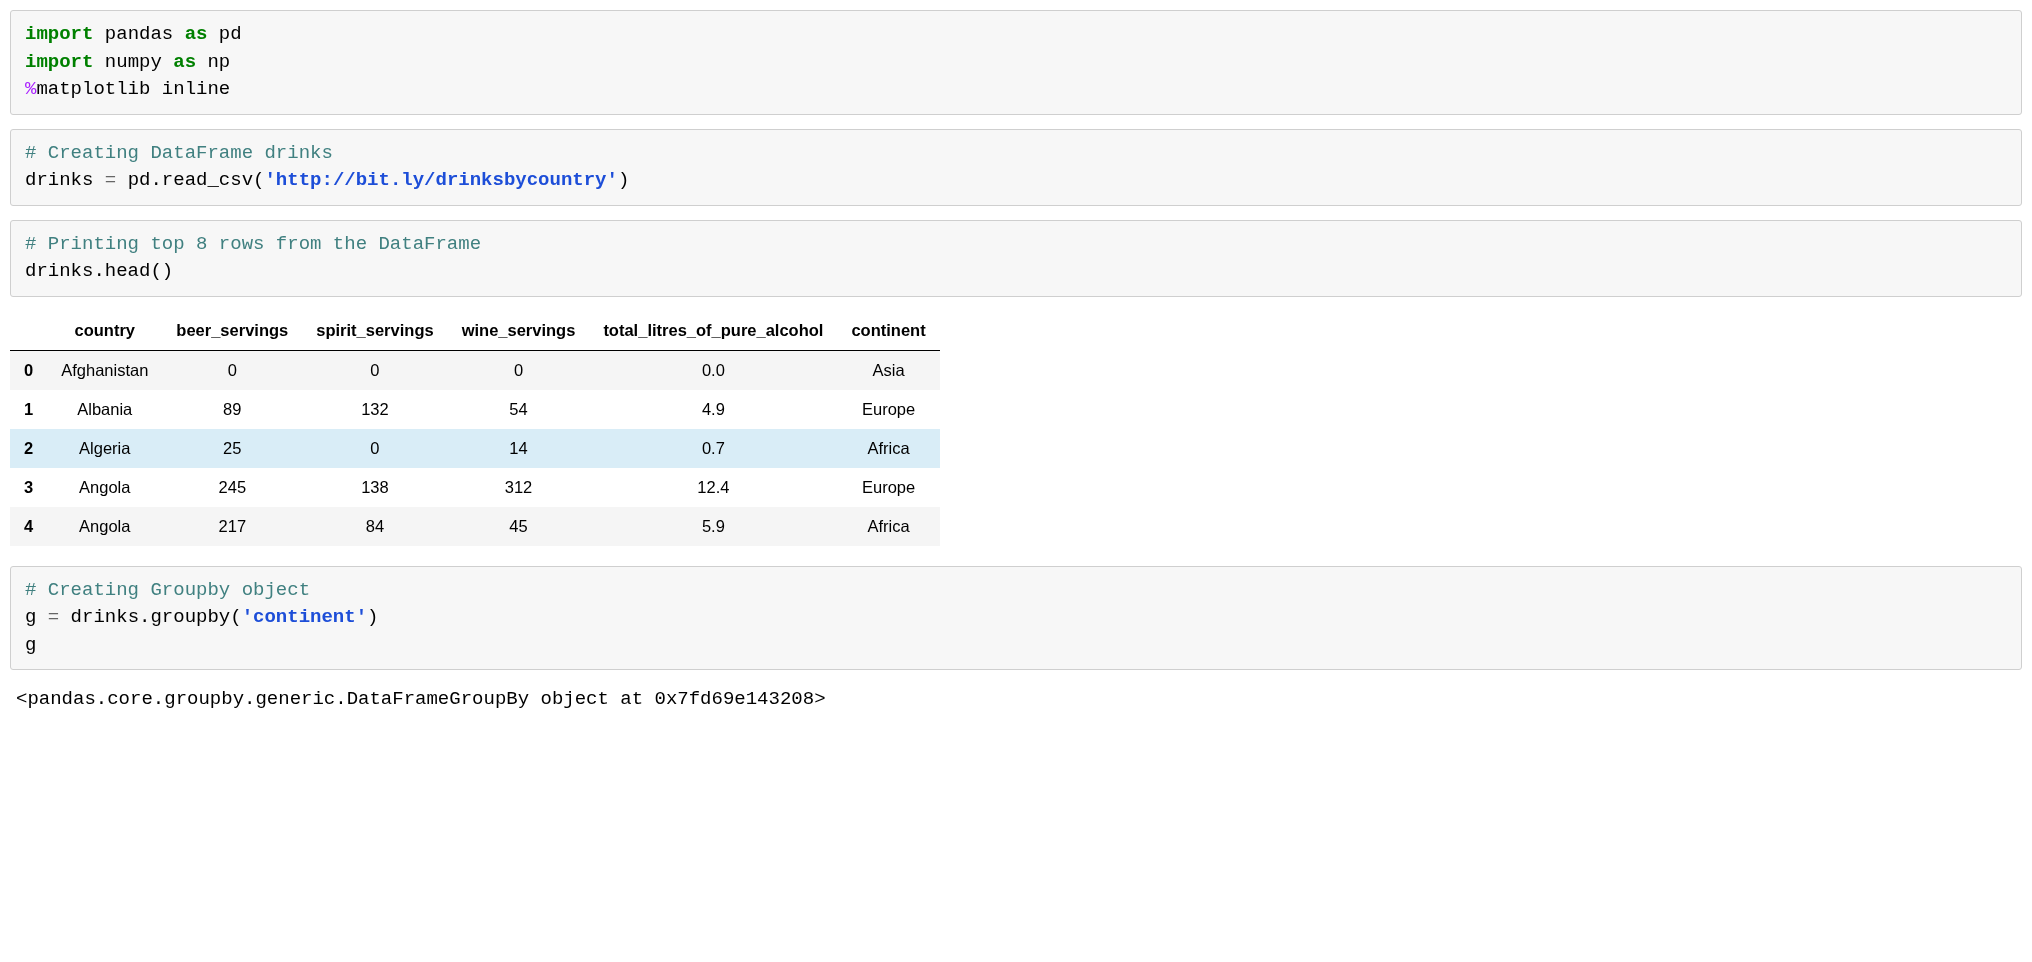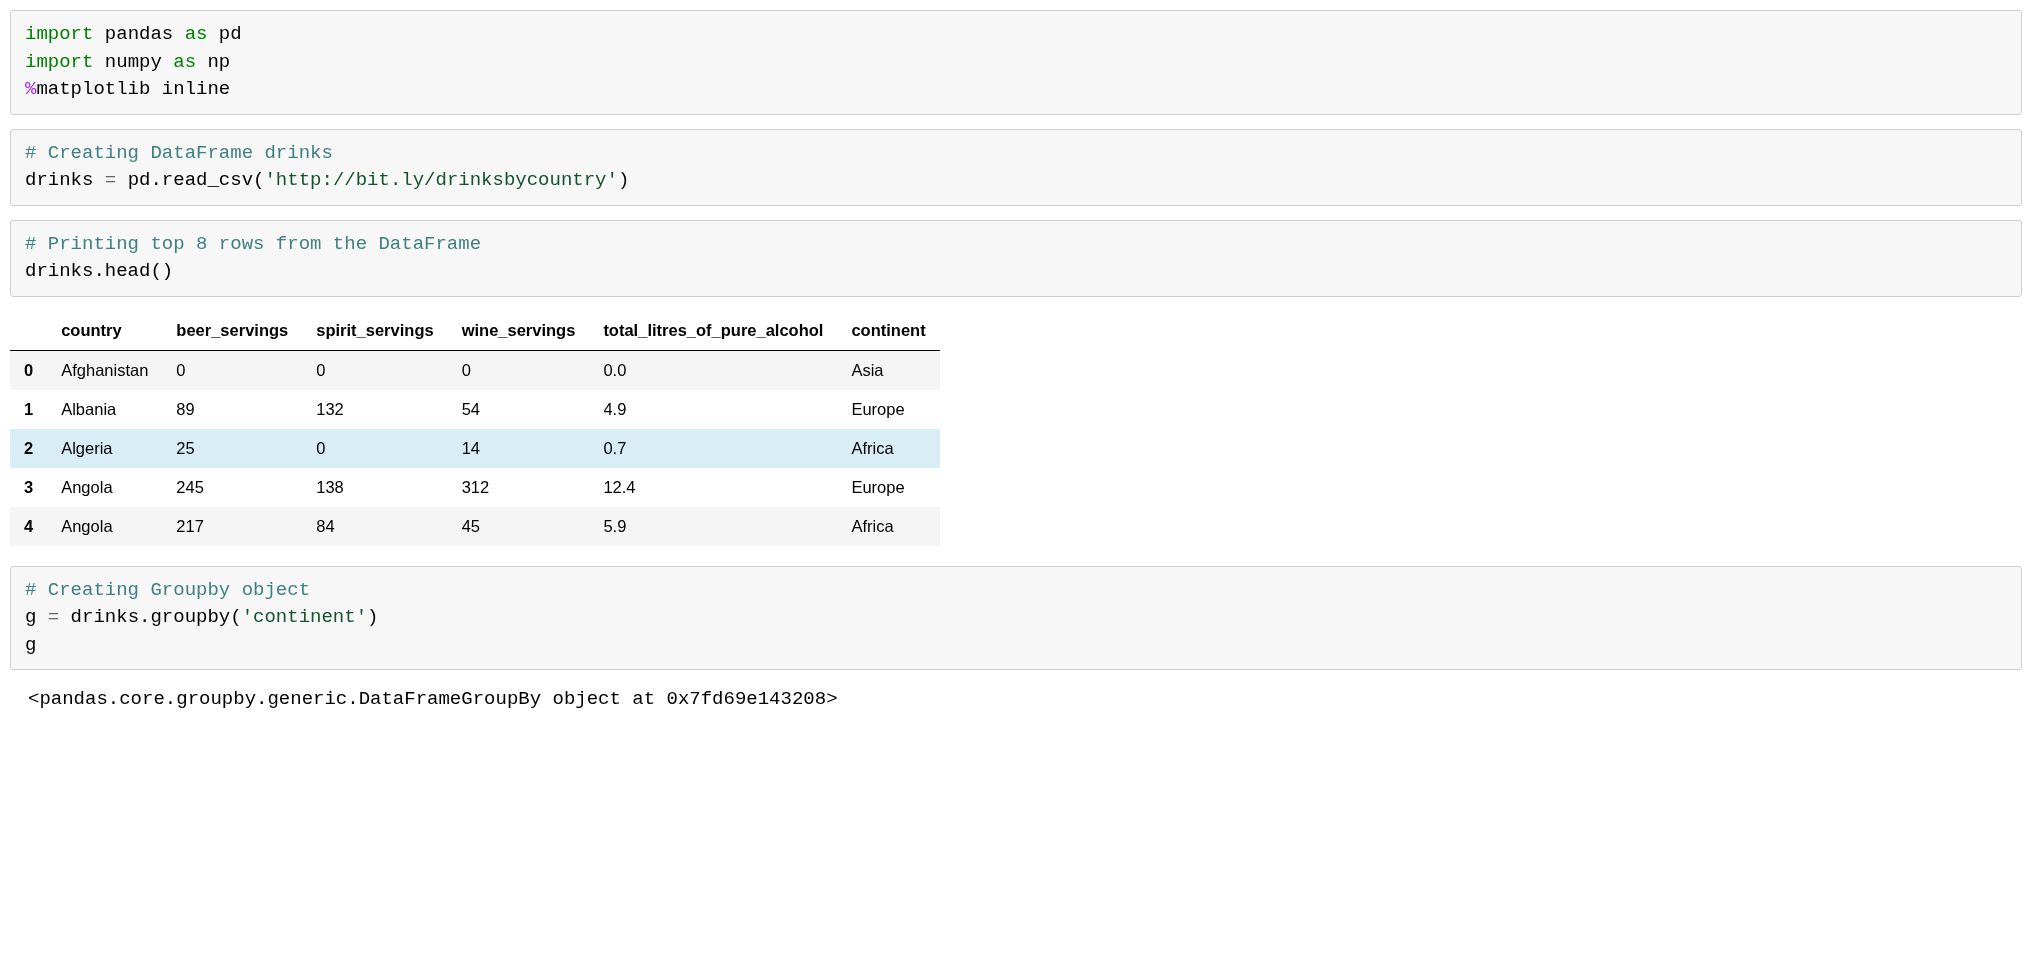--- a/index.html
+++ b/index.html
@@ -15,34 +15,34 @@
     background: #f7f7f7;
     padding: 10px 14px;
     margin-bottom: 14px;
     border-radius: 3px;
     font-family: Menlo, Monaco, "Courier New", monospace;
     font-size: 19px;
     line-height: 1.45;
     white-space: pre;
     overflow-x: auto;
   }
-  .kw { color: #008000; font-weight: normal; }
+  .kw { color: #008000; font-weight: bold; }
   .mag { color: #AA22FF; }
   .com { color: #408080; }
-  .str { color: #14532d; }
+  .str { color: #1d4ed8; font-weight: bold; }
   .op { color: #666666; }
 
   .dataframe {
     border-collapse: collapse;
     margin: 10px 0 20px 0;
     font-size: 16.5px;
   }
   .dataframe th, .dataframe td {
     padding: 10px 14px;
-    text-align: left;
+    text-align: center;
     border: none;
   }
   .dataframe thead th {
     font-weight: bold;
     border-bottom: 1px solid #000;
     background: #fff;
   }
   .dataframe tbody th {
     font-weight: bold;
     text-align: right;
@@ -54,21 +54,20 @@
     background: #ffffff;
   }
   .dataframe tbody tr.highlight {
     background: #d9edf7;
   }
   .plain-output {
     font-family: Menlo, Monaco, "Courier New", monospace;
     font-size: 19px;
     padding: 4px 6px;
     margin-top: 2px;
-    margin-left: 12px;
   }
 </style>
 </head>
 <body>
 
 <div class="code-cell"><span class="kw">import</span><span> pandas </span><span class="kw">as</span><span> pd</span>
 <span class="kw">import</span><span> numpy </span><span class="kw">as</span><span> np</span>
 <span class="mag">%</span><span>matplotlib inline</span></div>
 
 <div class="code-cell"><span class="com"># Creating DataFrame drinks</span>

